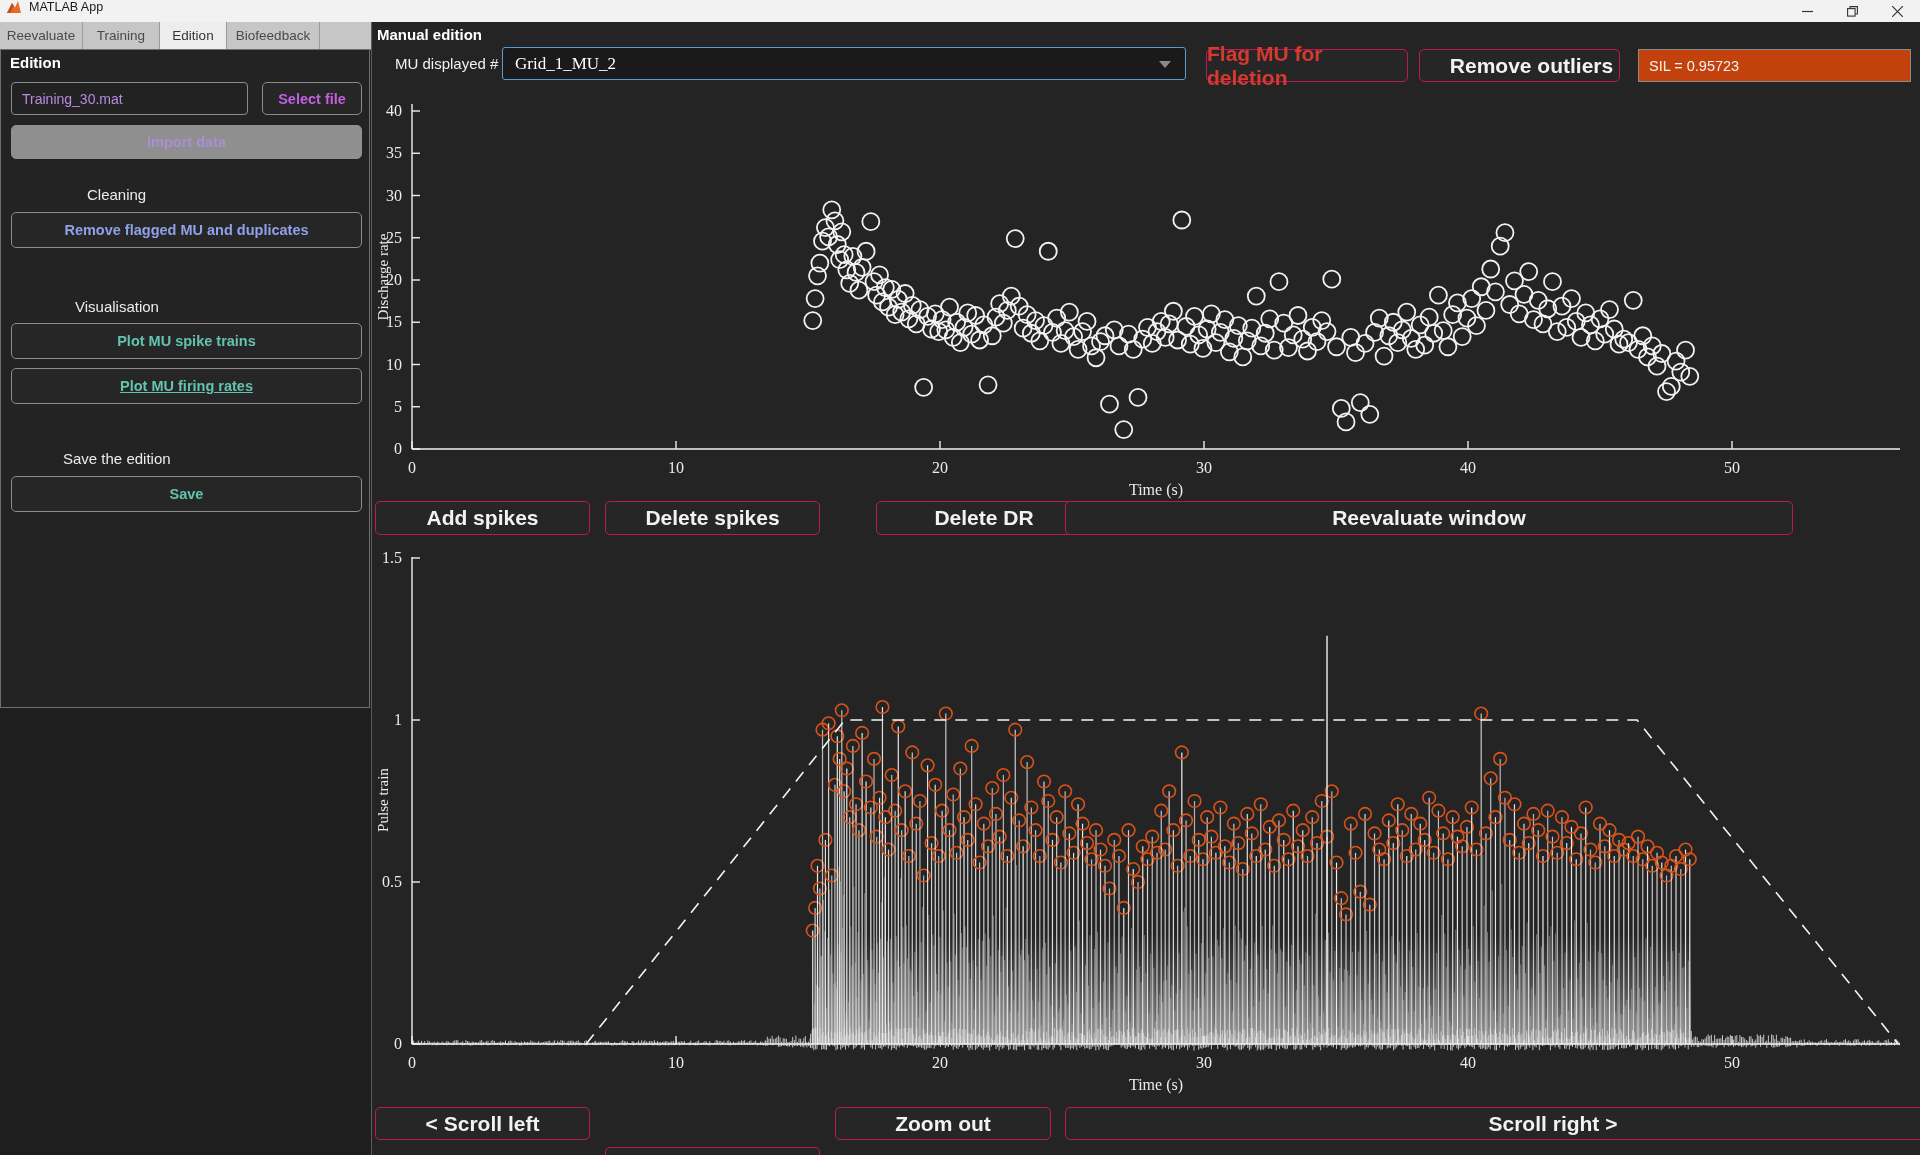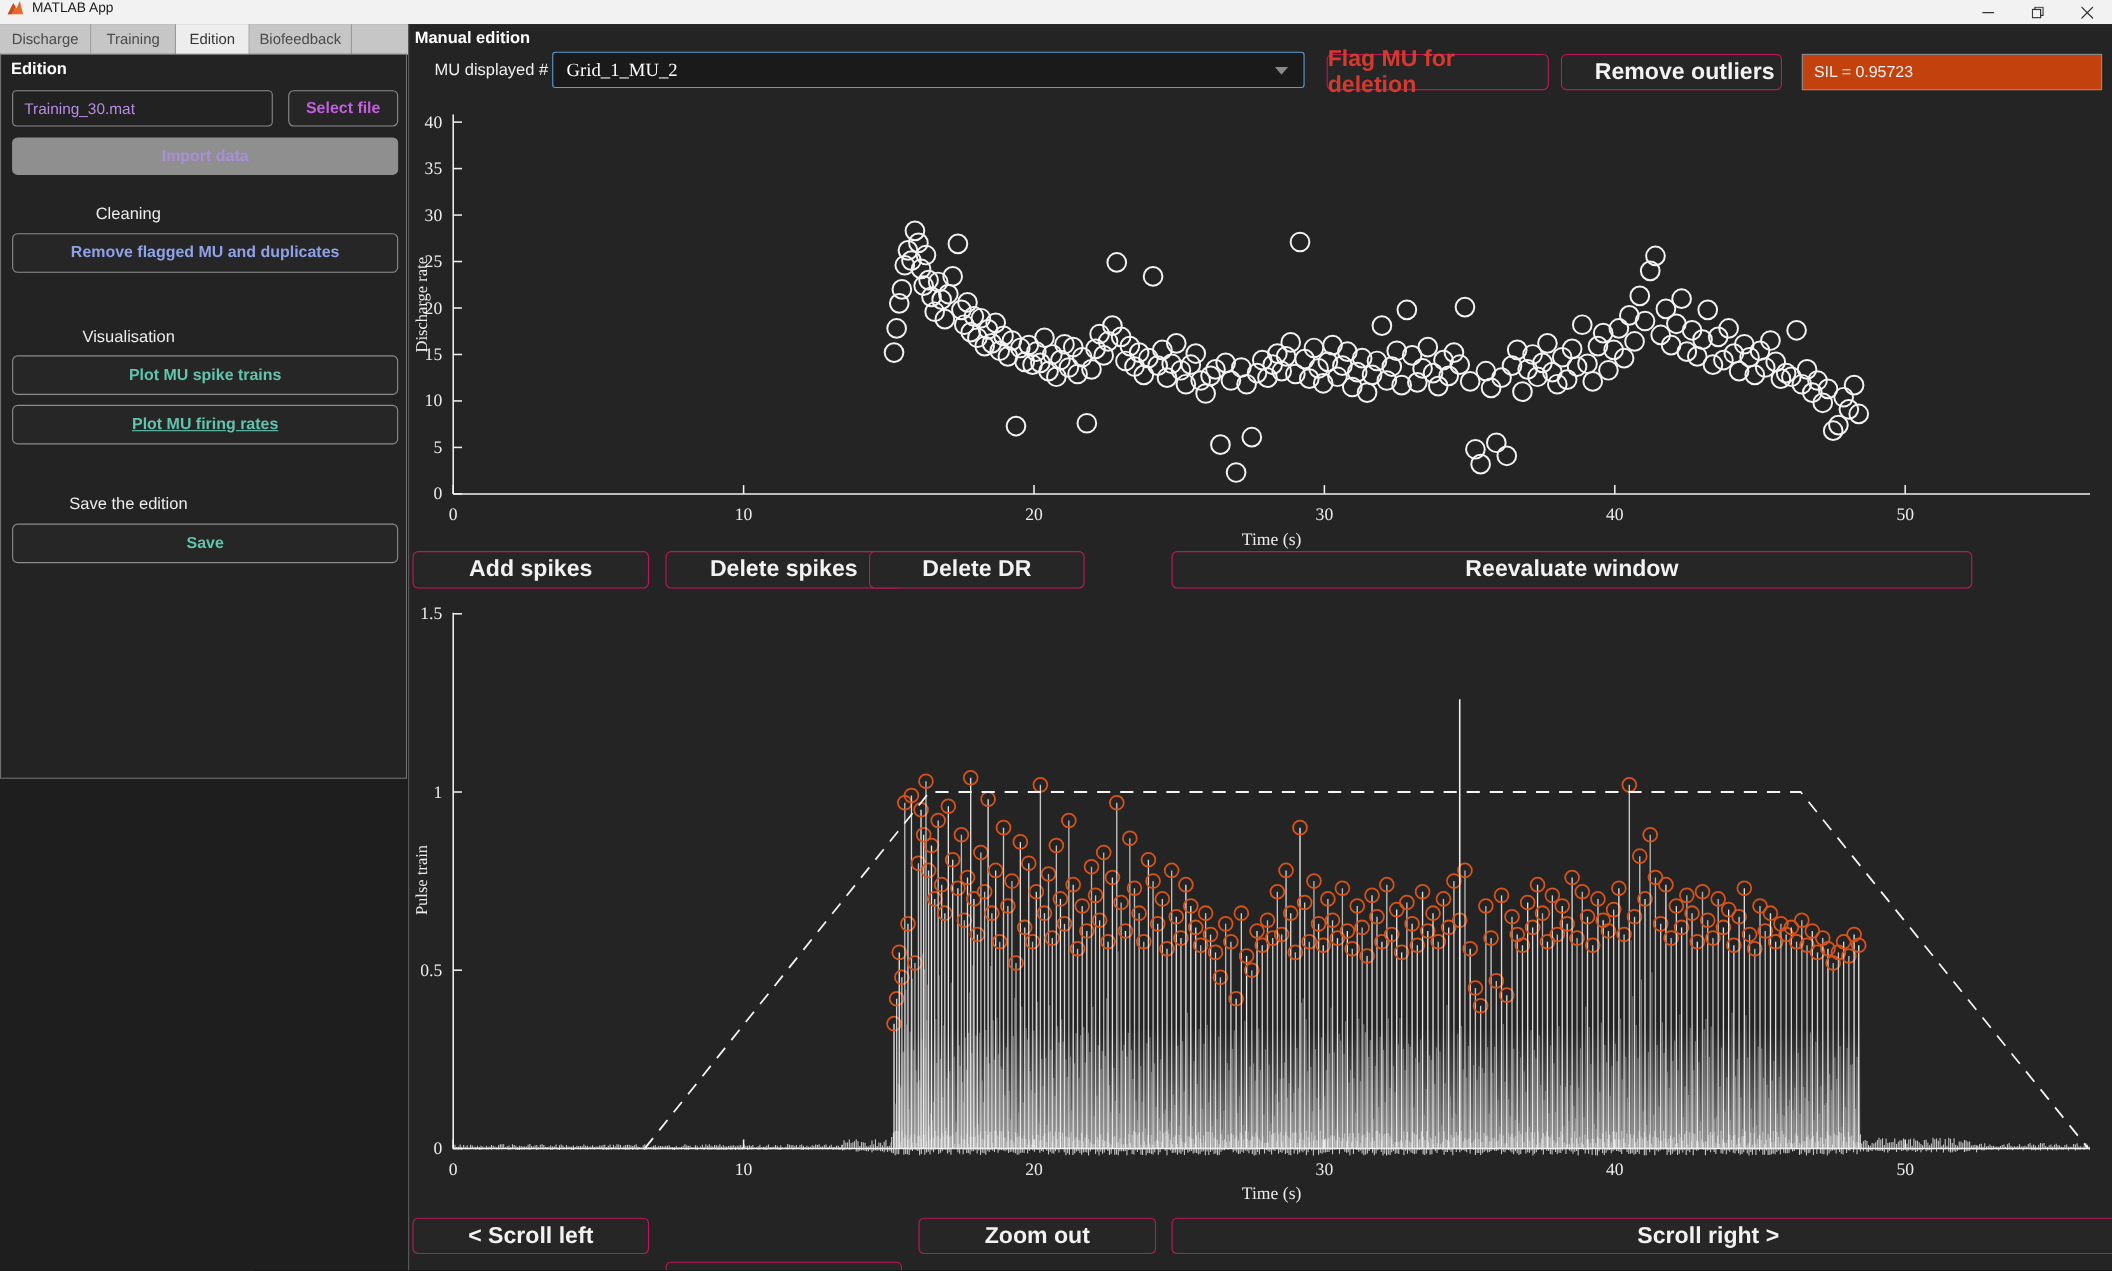--- a/index.html
+++ b/index.html
@@ -75,21 +75,21 @@
       <div class="winbtn">
         <svg width="11" height="11" viewBox="0 0 11 11">
             <path d="M0 0 L11 11 M11 0 L0 11" stroke="#333" stroke-width="1.2"></path>
           </svg>
       </div>
     </div>
   </div>
 
   <div class="tabstrip">
     <div class="tab" style="width:82px">
-        <span>Discharge</span>
+        <span>Reevaluate</span>
       </div>
     <div class="tab" style="width:76px">
         <span>Training</span>
       </div>
     <div class="tab active" style="width:66px">
         <span>Edition</span>
       </div>
     <div class="tab" style="width:92px">
         <span>Biofeedback</span>
       </div>
@@ -117,21 +117,21 @@
   <div class="dropdown">
     <span>Grid_1_MU_2</span>
     <div class="dd-arrow"></div>
   </div>
   <div class="mbtn" style="left:1206px;top:49px;width:202px;height:33px;color:#d6392e;">Flag MU for deletion</div>
   <div class="mbtn" style="left:1419px;top:49px;width:201px;height:33px;padding-left:24px;">Remove outliers</div>
   <div class="silbox">SIL = 0.95723</div>
 
   <div class="mbtn" style="left:375px;top:501px;width:215px;height:34px;">Add spikes</div>
   <div class="mbtn" style="left:605px;top:501px;width:215px;height:34px;">Delete spikes</div>
-  <div class="mbtn" style="left:790px;top:501px;width:196px;height:34px;">Delete DR</div>
+  <div class="mbtn" style="left:876px;top:501px;width:216px;height:34px;">Delete DR</div>
   <div class="mbtn" style="left:1065px;top:501px;width:728px;height:34px;">Reevaluate window</div>
 
   <div class="mbtn" style="left:375px;top:1107px;width:215px;height:33px;">&lt; Scroll left</div>
   <div class="mbtn" style="left:605px;top:1147px;width:215px;height:43px;">Zoom in</div>
   <div class="mbtn" style="left:835px;top:1107px;width:216px;height:33px;">Zoom out</div>
   <div class="mbtn" style="left:1065px;top:1107px;width:949px;height:33px;padding-left:27px;">Scroll right &gt;</div>
 
   <svg id="plots" xmlns="http://www.w3.org/2000/svg">
     <defs>
       <linearGradient id="washgrad" x1="0" y1="1" x2="0" y2="0">

